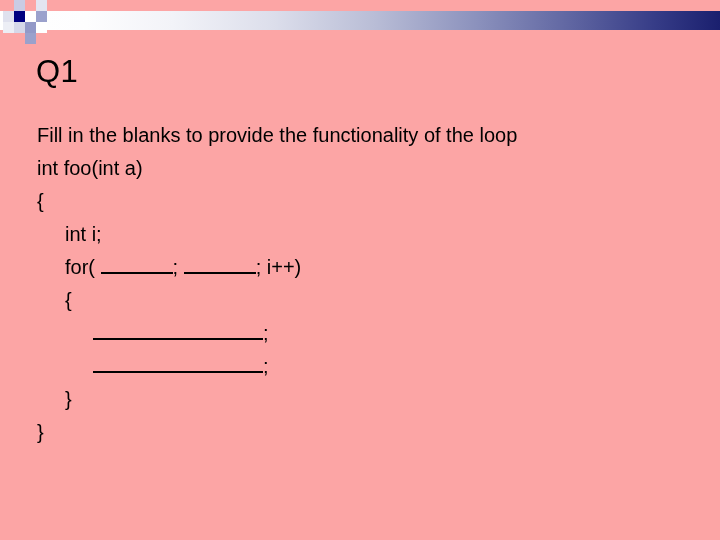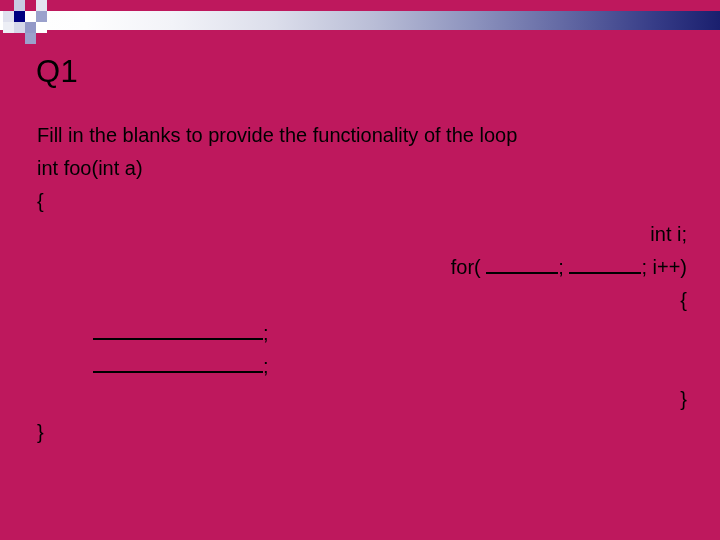--- a/index.html
+++ b/index.html
@@ -12,21 +12,21 @@
     background: #ffffff;
     font-family: "Liberation Sans", sans-serif;
     overflow: hidden;
     position: relative;
   }
 
   
   .slide {
     position: absolute;
     inset: 0;
-    background: #be185d;
+    background: #fca5a5;
   }
 
   
   .header-band {
     position: absolute;
     left: 0;
     top: 0;
     width: 720px;
     height: 44px;
   }
@@ -87,21 +87,21 @@
     top: 119px;
     width: 650px;
   }
   .line {
     font-size: 20px;
     line-height: 33px;
     color: #000000;
     white-space: pre;
     height: 33px;
   }
-  .indent-1 { padding-left: 28px; text-align: right; }
+  .indent-1 { padding-left: 28px; }
   .indent-2 { padding-left: 56px; }
 
   .blank {
     display: inline-block;
     border-bottom: 2px solid #000000;
     vertical-align: baseline;
     height: 15px;
   }
   .blank-w1 { width: 97px; }
   .blank-w2 { width: 72px; }

